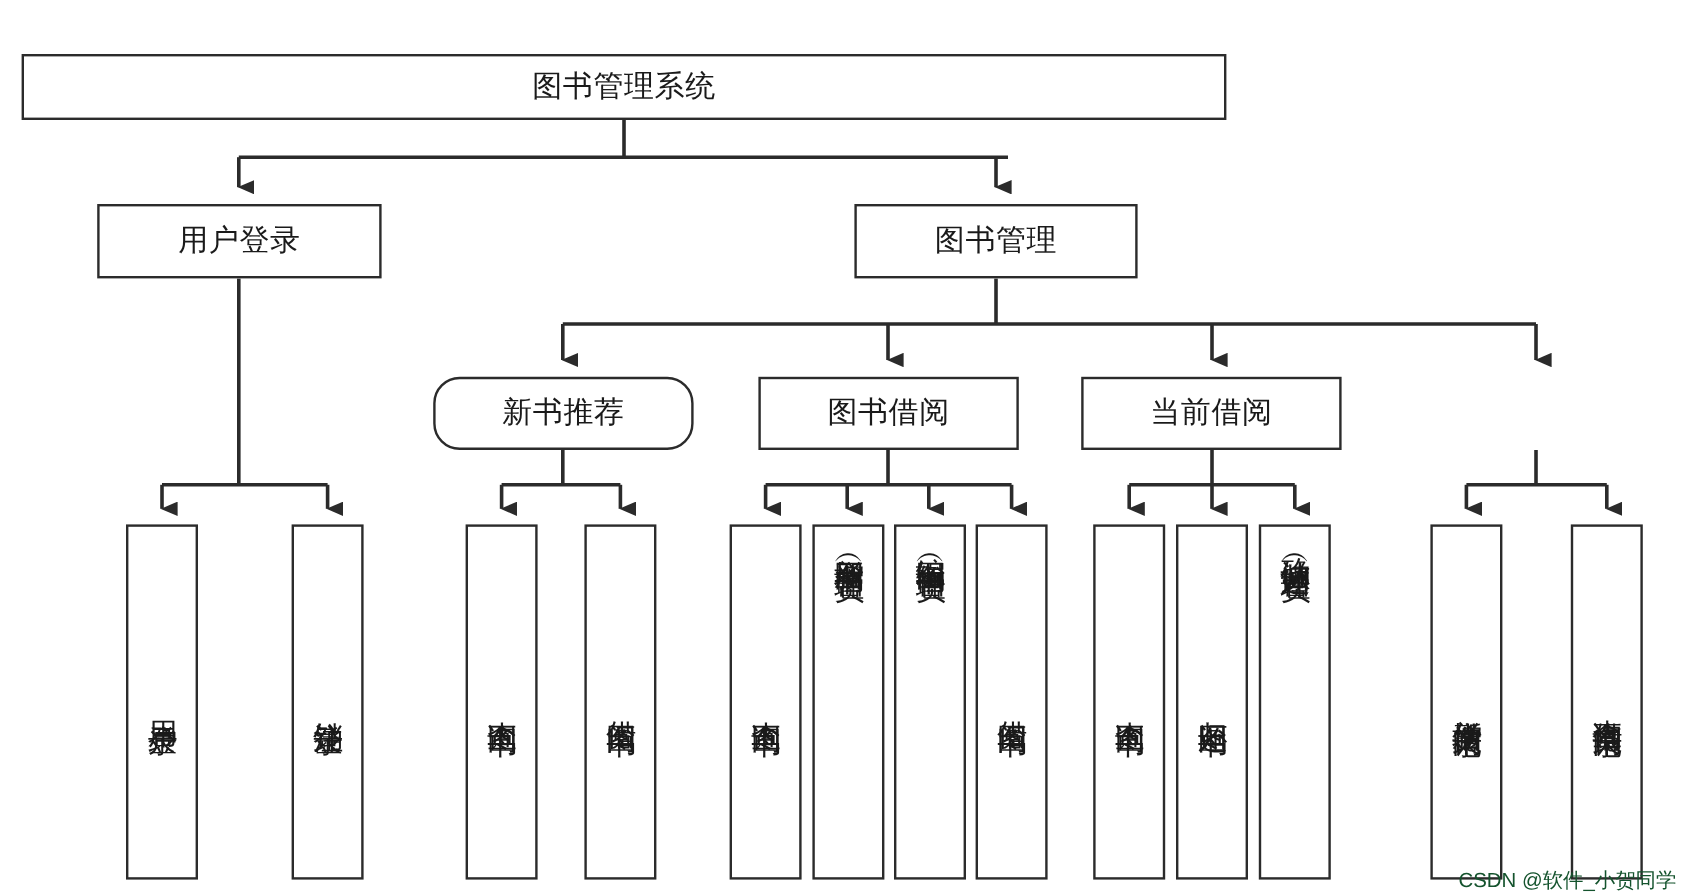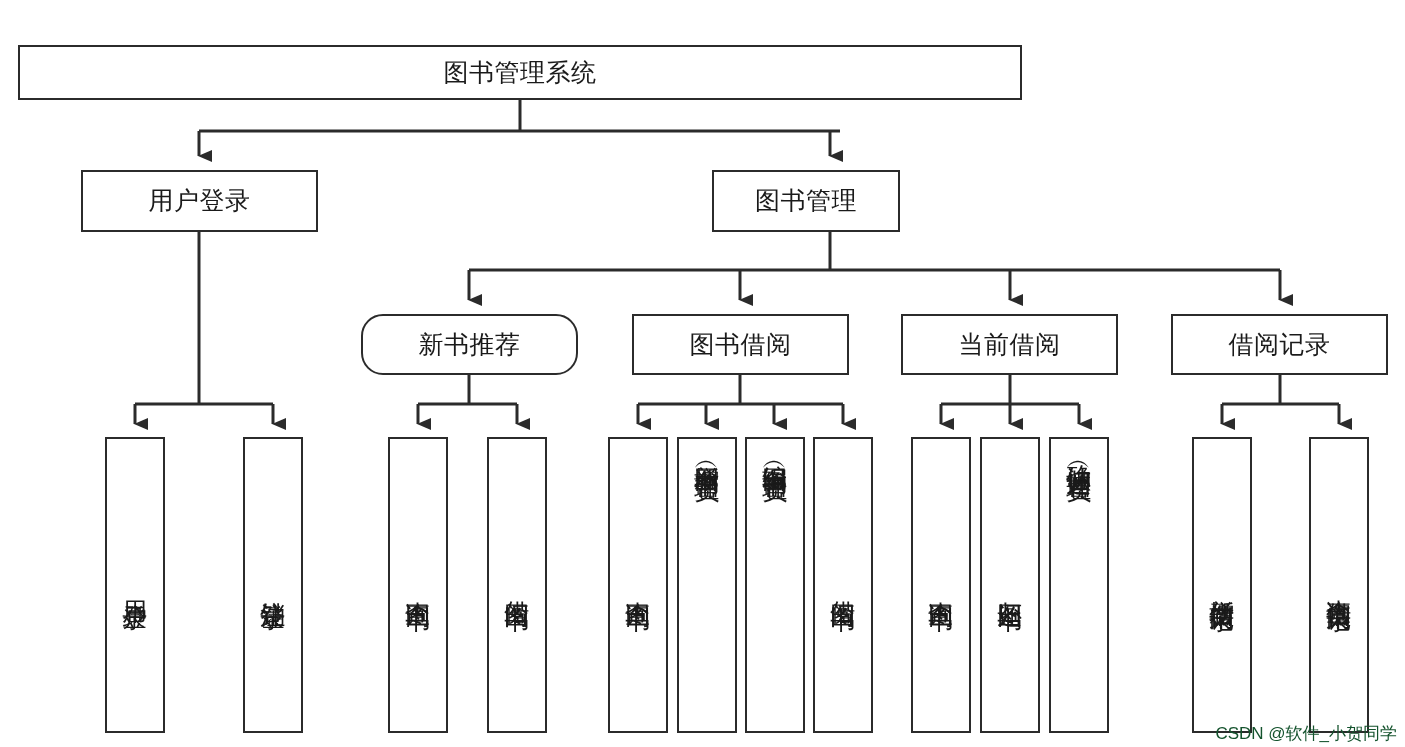--- a/index.html
+++ b/index.html
@@ -132,39 +132,36 @@
   </svg>
 
   <div class="node horiz root" style="left:18px; top:13px; width:1004px; height:55px;margin-top:32px;">
     <span>图书管理系统</span>
   </div>
 
   <div class="node horiz" style="left:81px; top:170px; width:237px; height:62px;">
     <span>用户登录</span>
   </div>
 
-  <div class="node horiz" style="left:712px; top:170px; width:188px; height:62px;">
+  <div class="node horiz" style="left:712px; top:170px; width:236px; height:62px;">
     <span>图书管理</span>
   </div>
 
   <div class="node horiz" style="left:361px; top:314px; width:217px; height:61px;border-radius:22px;">
     <span>新书推荐</span>
   </div>
 
   <div class="node horiz" style="left:901px; top:314px; width:217px; height:61px;">
     <span>当前借阅</span>
   </div>
 
   <div class="node horiz" style="left:632px; top:314px; width:217px; height:61px;">
     <span>图书借阅</span>
   </div>
 
-  <div class="node horiz" style="left:1171px; top:314px; width:217px; height:61px;">
-    <span>借阅记录</span>
-  </div>
 
   <div class="node vert center" style="left:105px; top:437px; width:60px; height:296px;">
     <span class="vtext">用户登录</span>
   </div>
 
   <div class="node vert center" style="left:243px; top:437px; width:60px; height:296px;">
     <span class="vtext">注销登录</span>
   </div>
 
   <div class="node vert center" style="left:388px; top:437px; width:60px; height:296px;">

